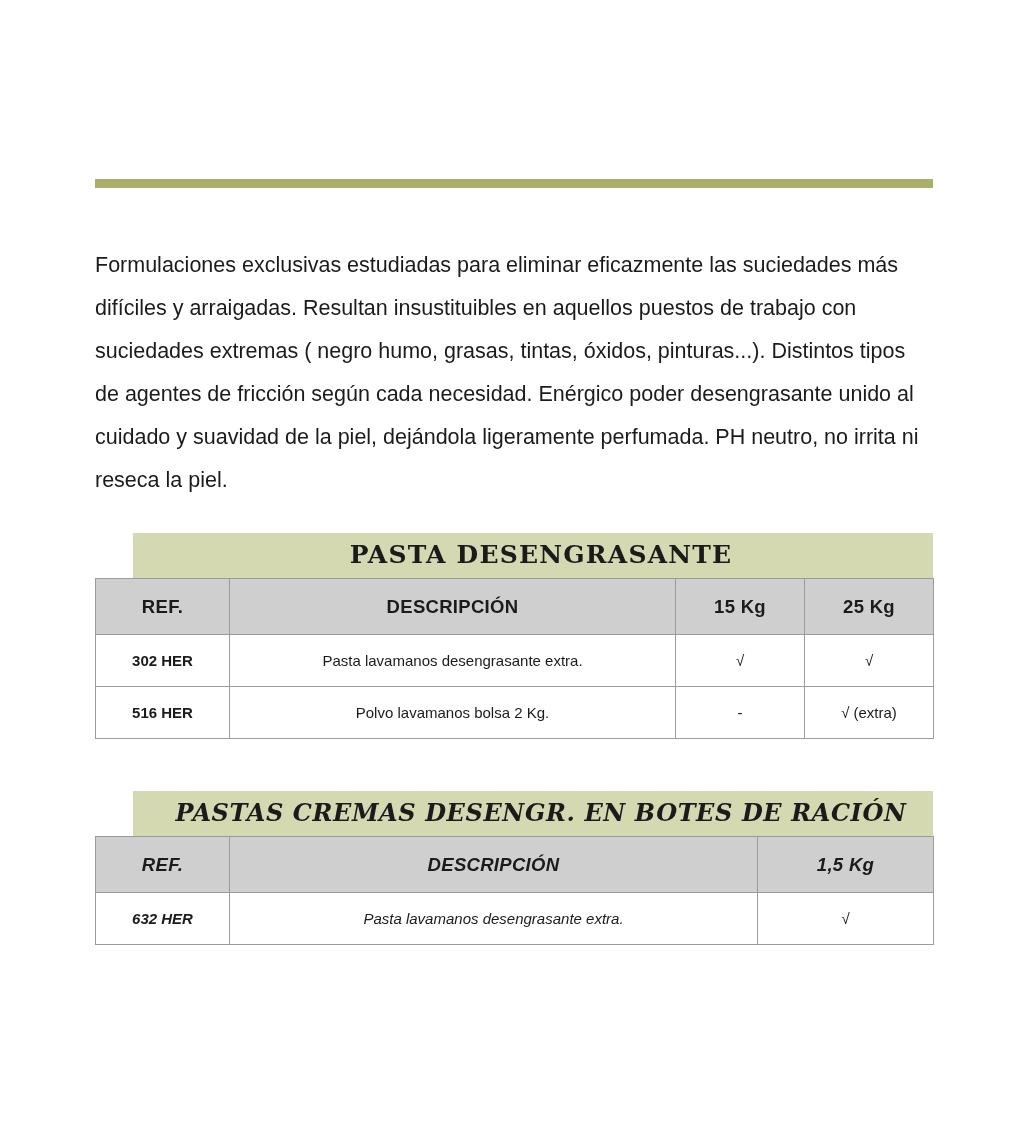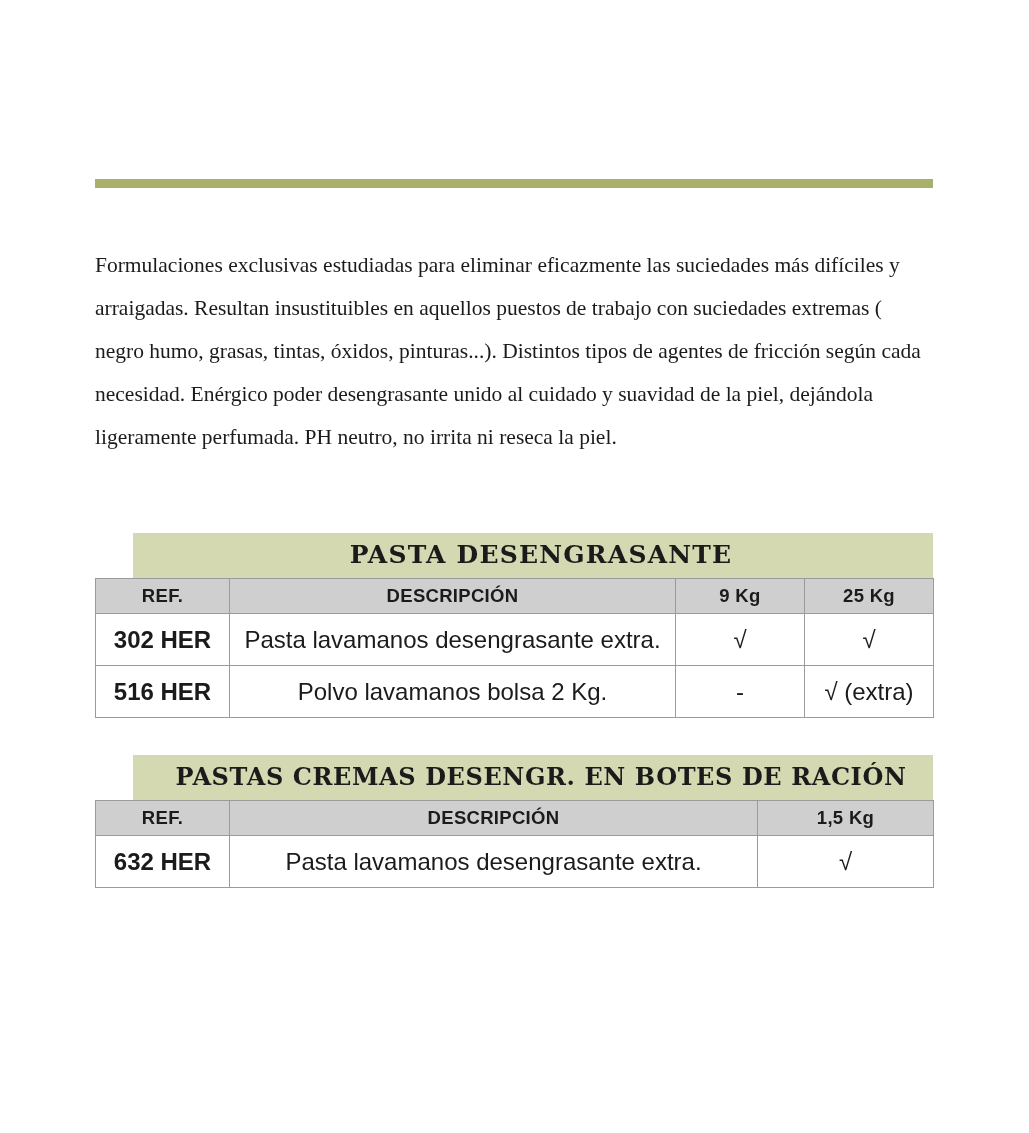--- a/index.html
+++ b/index.html
@@ -45,30 +45,29 @@
   
   .intro {
     position: absolute;
     left: 95px;
     top: 222px;
     width: 840px;
     font-size: 21.5px;
     line-height: 43px;
     color: #1b1b1b;
     text-align: left;
-    font-family: Liberation Serif, serif;
   }
   
   .table-block {
     position: absolute;
     left: 95px;
     width: 838px;
   }
   #table-1 { top: 533px; }
-  #table-2 { top: 755px; }
+  #table-2 { top: 791px; font-style: italic; }
 
   .tbl-title {
     background: #d4d9b2;
     text-align: center;
     font-family: "DejaVu Serif", serif;
     font-weight: 700;
     font-size: 25px;
     letter-spacing: 1.2px;
     color: #1b1b1b;
     padding: 7px 0 9px 16px;
@@ -81,33 +80,33 @@
   }
   #table-2 .tbl-title { font-size: 24px; letter-spacing: 0.6px; }
 
   table.grid {
     border-collapse: collapse;
     width: 838px;
     table-layout: fixed;
   }
   table.grid th, table.grid td {
     border: 1px solid #9b9b9b;
-    font-size: 24px;
+    font-size: 15px;
     color: #1b1b1b;
     height: 52px;
     vertical-align: middle;
     padding: 0 4px;
     box-sizing: border-box;
   }
   table.grid thead th {
     background: #cfcfcf;
     font-weight: 700;
     font-size: 18.5px;
     text-align: center;
-    height: 35px;
+    height: 56px;
     letter-spacing: 0.3px;
   }
   td.ref {
     text-align: center;
     font-weight: 700;
     font-size: 19.5px;
   }
   td.desc {
     text-align: center;
     font-size: 20.5px;
@@ -144,21 +143,21 @@
       <colgroup>
         <col class="c-ref">
           <col class="c-desc">
           <col class="c-k10">
           <col class="c-k25">
       </colgroup>
       <thead>
         <tr>
           <th>REF.</th>
           <th>DESCRIPCIÓN</th>
-          <th>9 Kg</th>
+          <th>15 Kg</th>
           <th>25 Kg</th>
         </tr>
       </thead>
       <tbody>
         <tr>
           <td class="ref">302 HER</td>
           <td class="desc">Pasta lavamanos desengrasante extra.</td>
           <td class="mark">√</td>
           <td class="mark">√</td>
         </tr>

